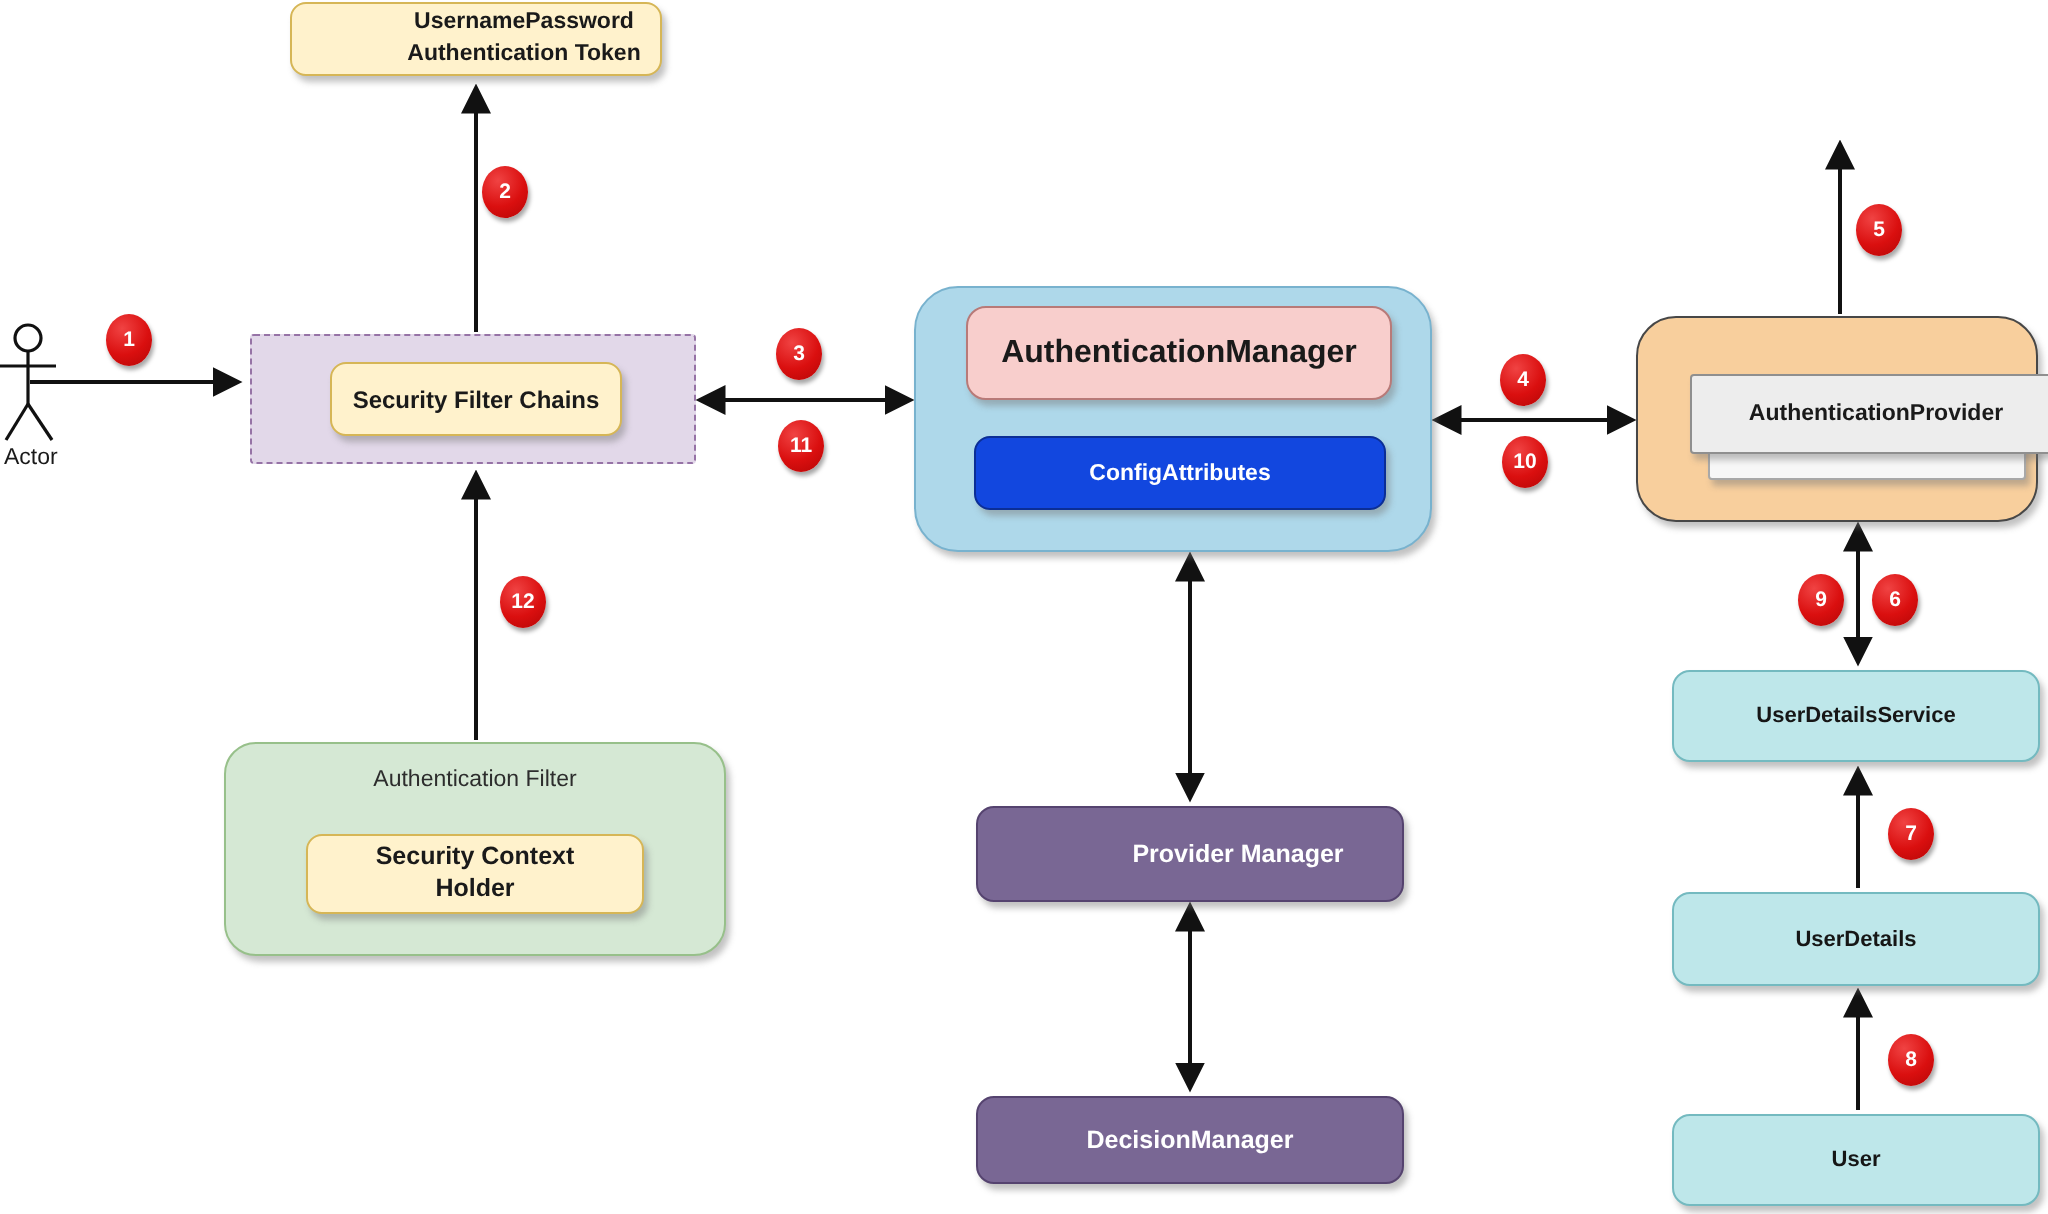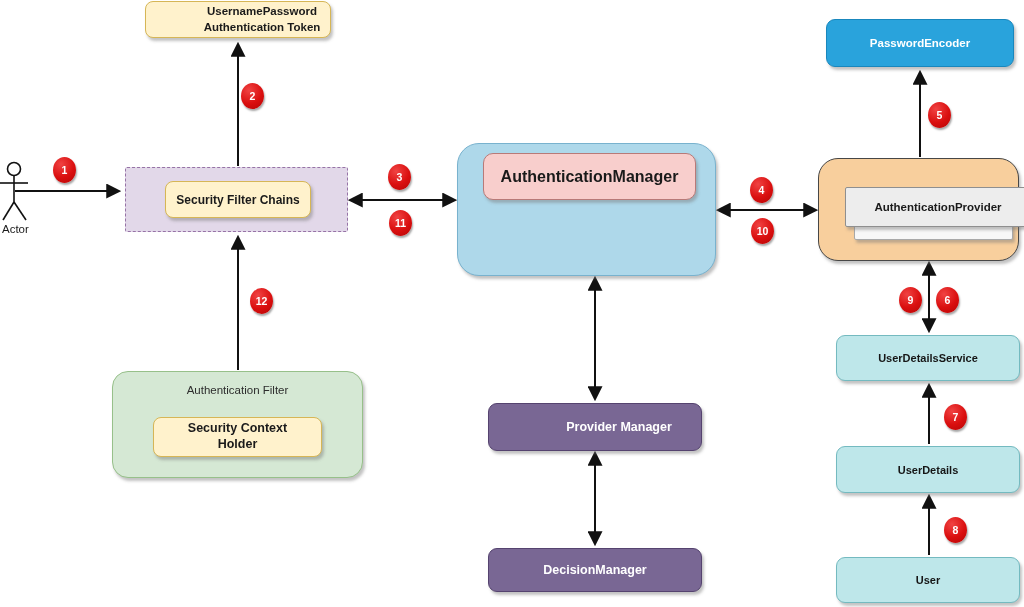--- a/index.html
+++ b/index.html
@@ -82,22 +82,22 @@
   <div class="actor-label">Actor</div>
 
   <div class="node cream shadow token">UsernamePassword
 Authentication Token</div>
 
   <div class="node filter-container"></div>
   <div class="node cream shadow filter-inner">Security Filter Chains</div>
 
   <div class="node center-container shadow"></div>
   <div class="node auth-manager shadow">AuthenticationManager</div>
+  <div class="node config-attrs shadow">ConfigAttributes</div>
 
-  <div class="node pw-encoder shadow">PasswordEncoder</div>
 
   <div class="node orange-container shadow"></div>
   <div class="node gray-back shadow"></div>
   <div class="node gray-front shadow">AuthenticationProvider</div>
 
   <div class="node cyan shadow uds">UserDetailsService</div>
   <div class="node cyan shadow ud">UserDetails</div>
   <div class="node cyan shadow usr">User</div>
 
   <div class="node purple shadow prov">Provider Manager</div>

